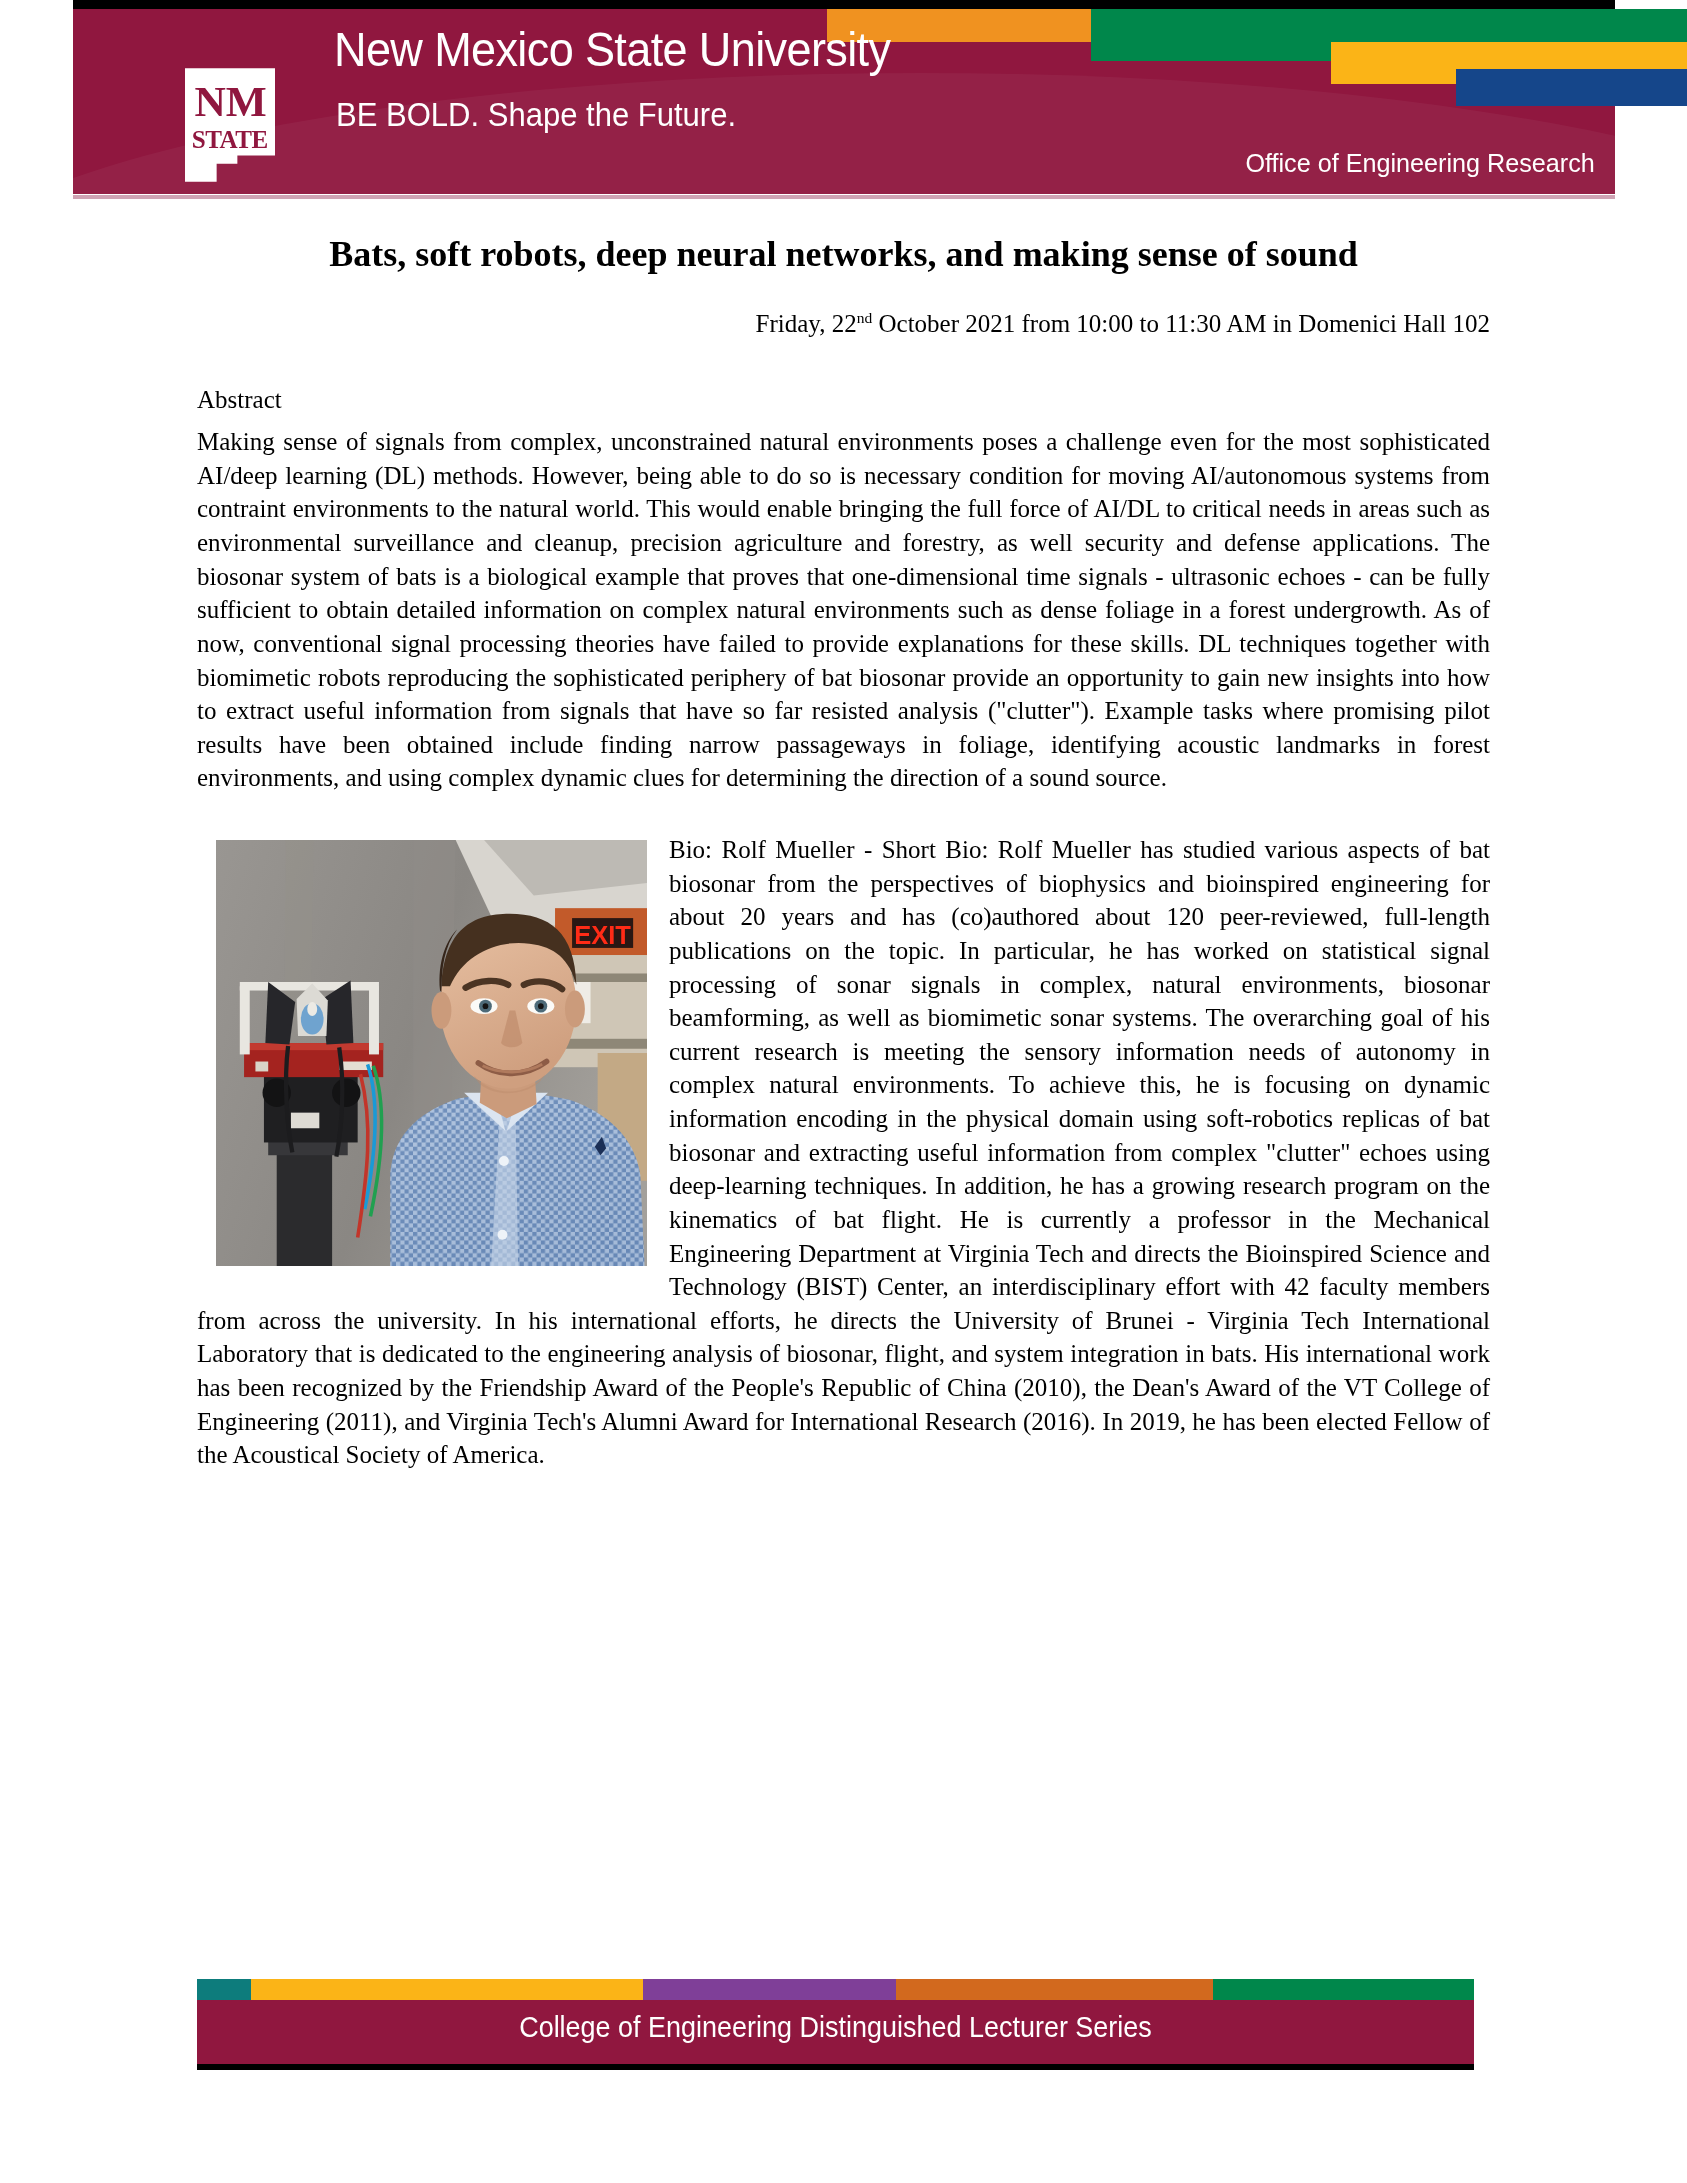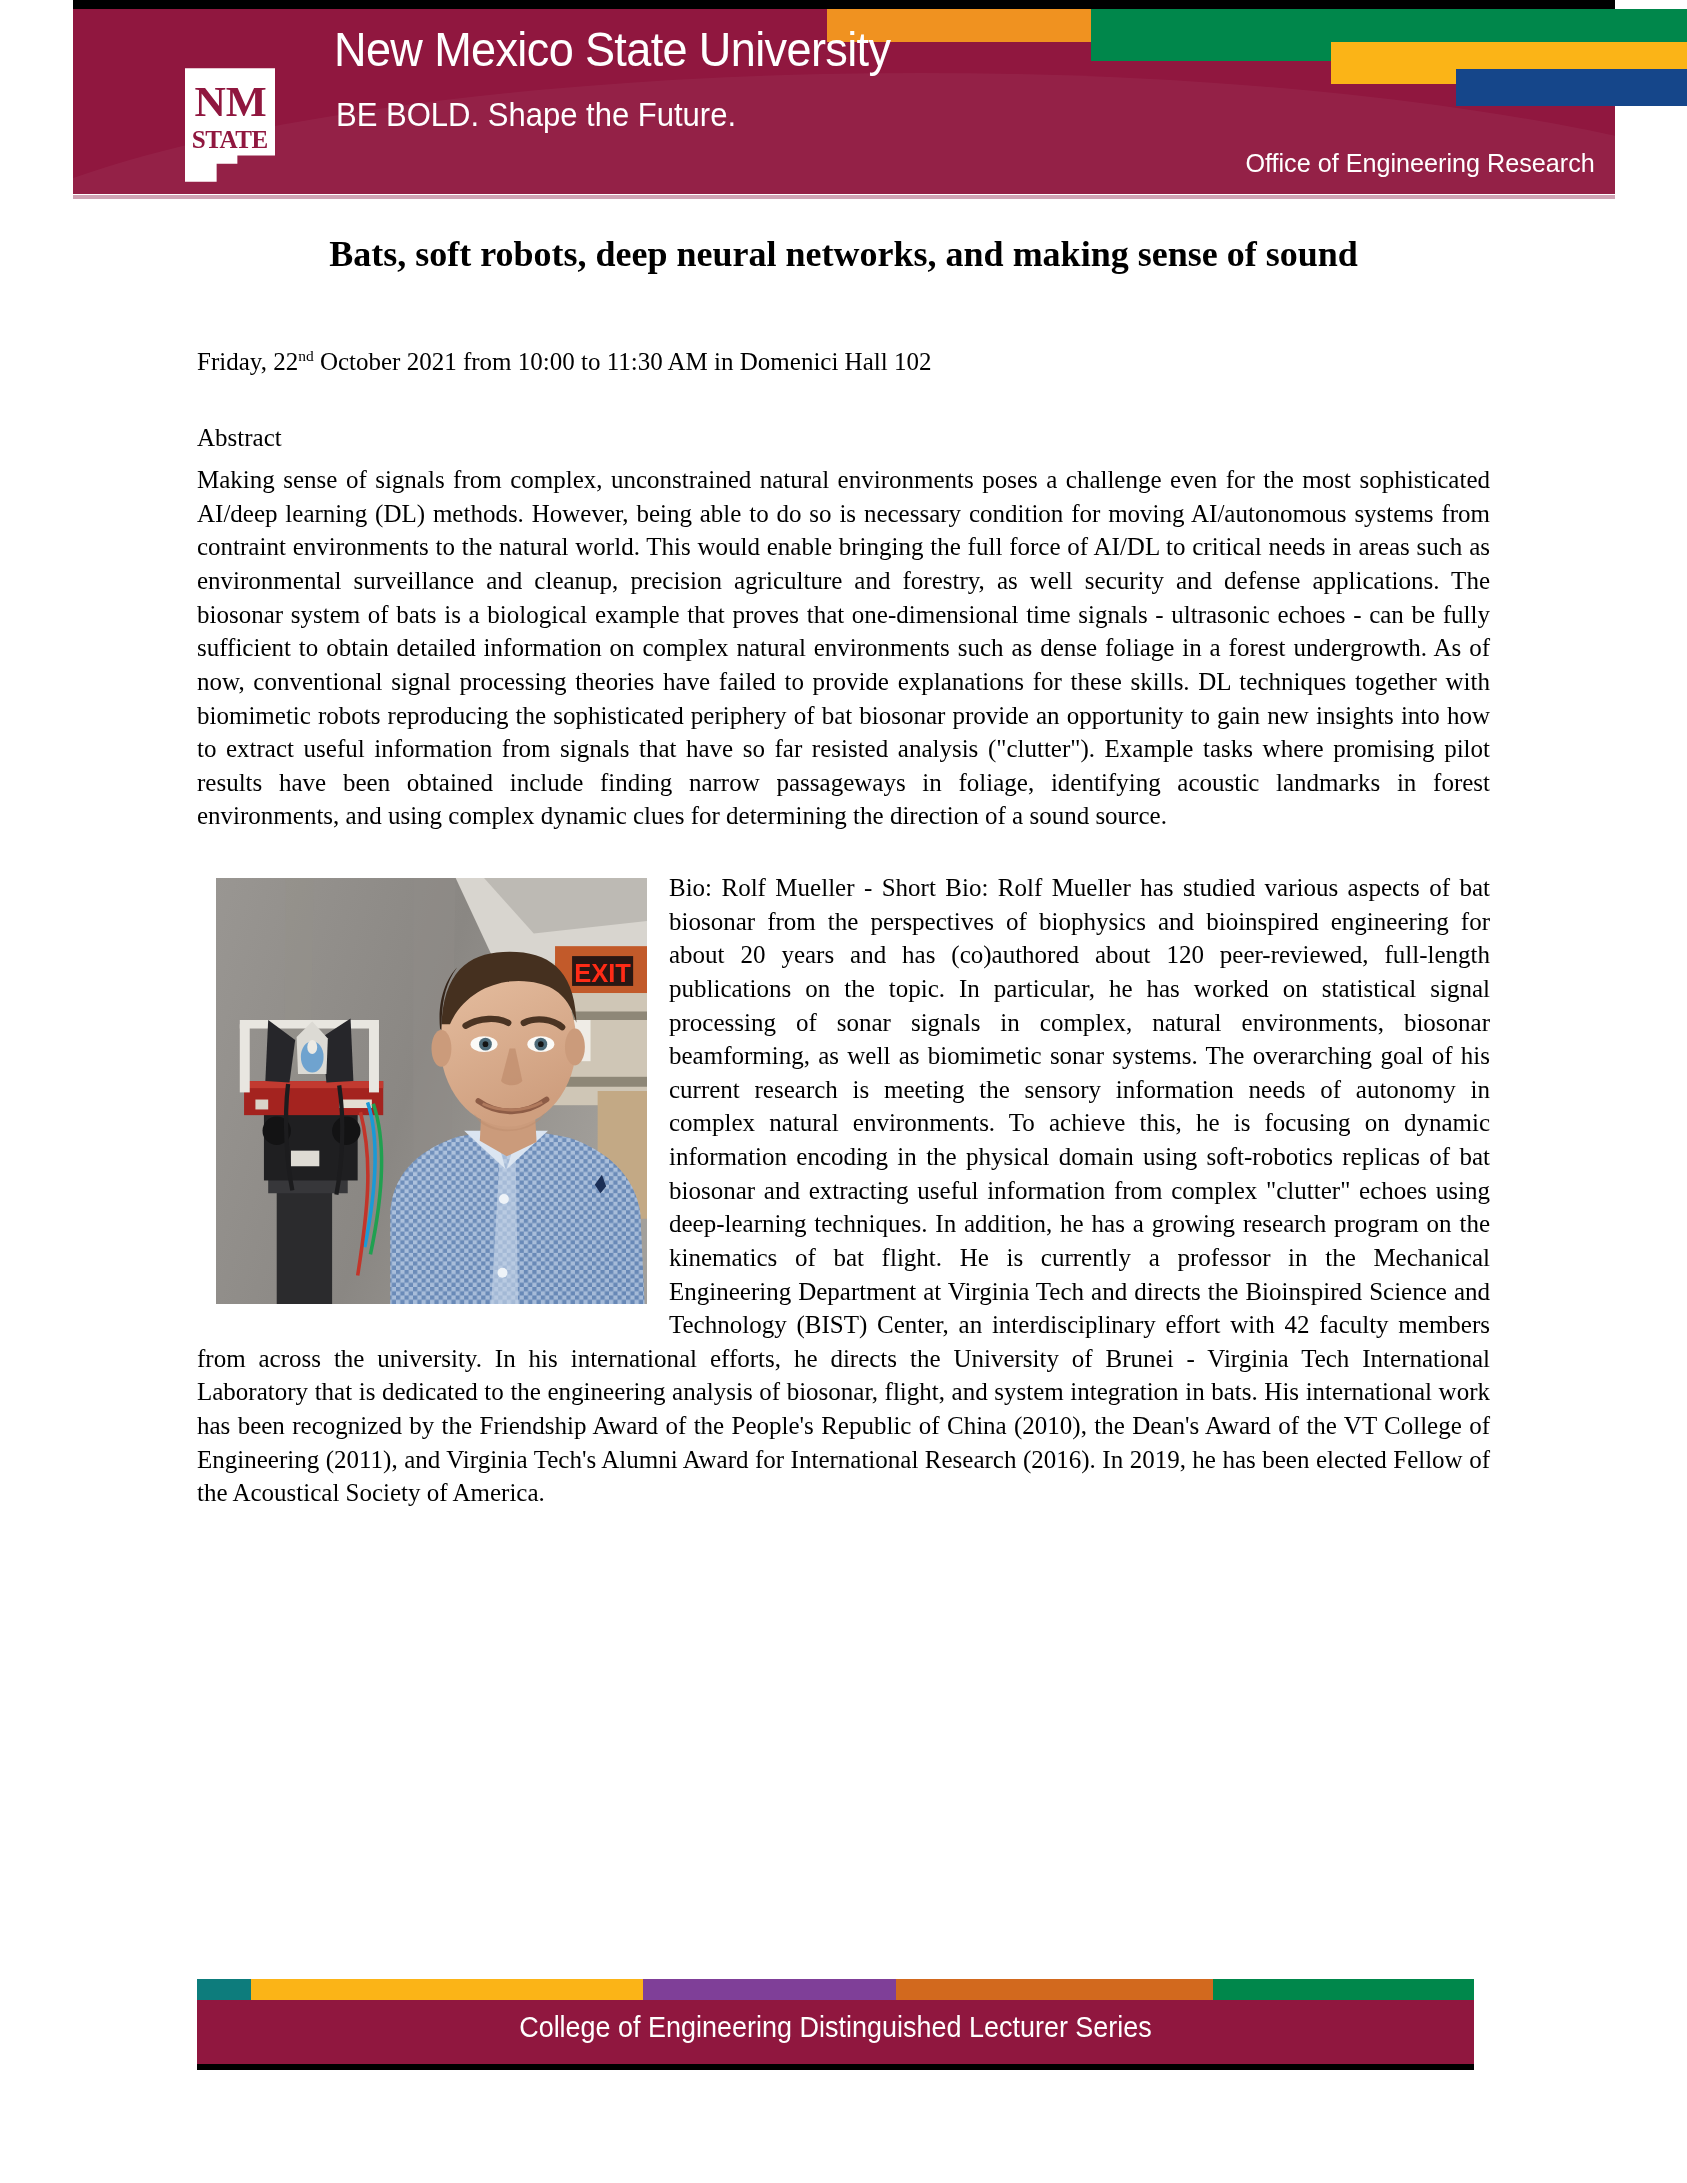--- a/index.html
+++ b/index.html
@@ -128,24 +128,24 @@
 
   .talk-title {
     text-align: center;
     font-size: 36px;
     font-weight: bold;
     line-height: 1.15;
     margin-top: 22px;
   }
 
   .talk-when {
-    text-align: left;
+    text-align: right;
     font-size: 25px;
     line-height: 1.2;
-    margin-top: 72px;
+    margin-top: 34px;
   }
   .talk-when sup { font-size: 0.62em; vertical-align: super; }
 
   .section-heading {
     font-size: 25px;
     font-weight: normal;
     line-height: 1.3;
     margin-top: 44px;
   }
 

